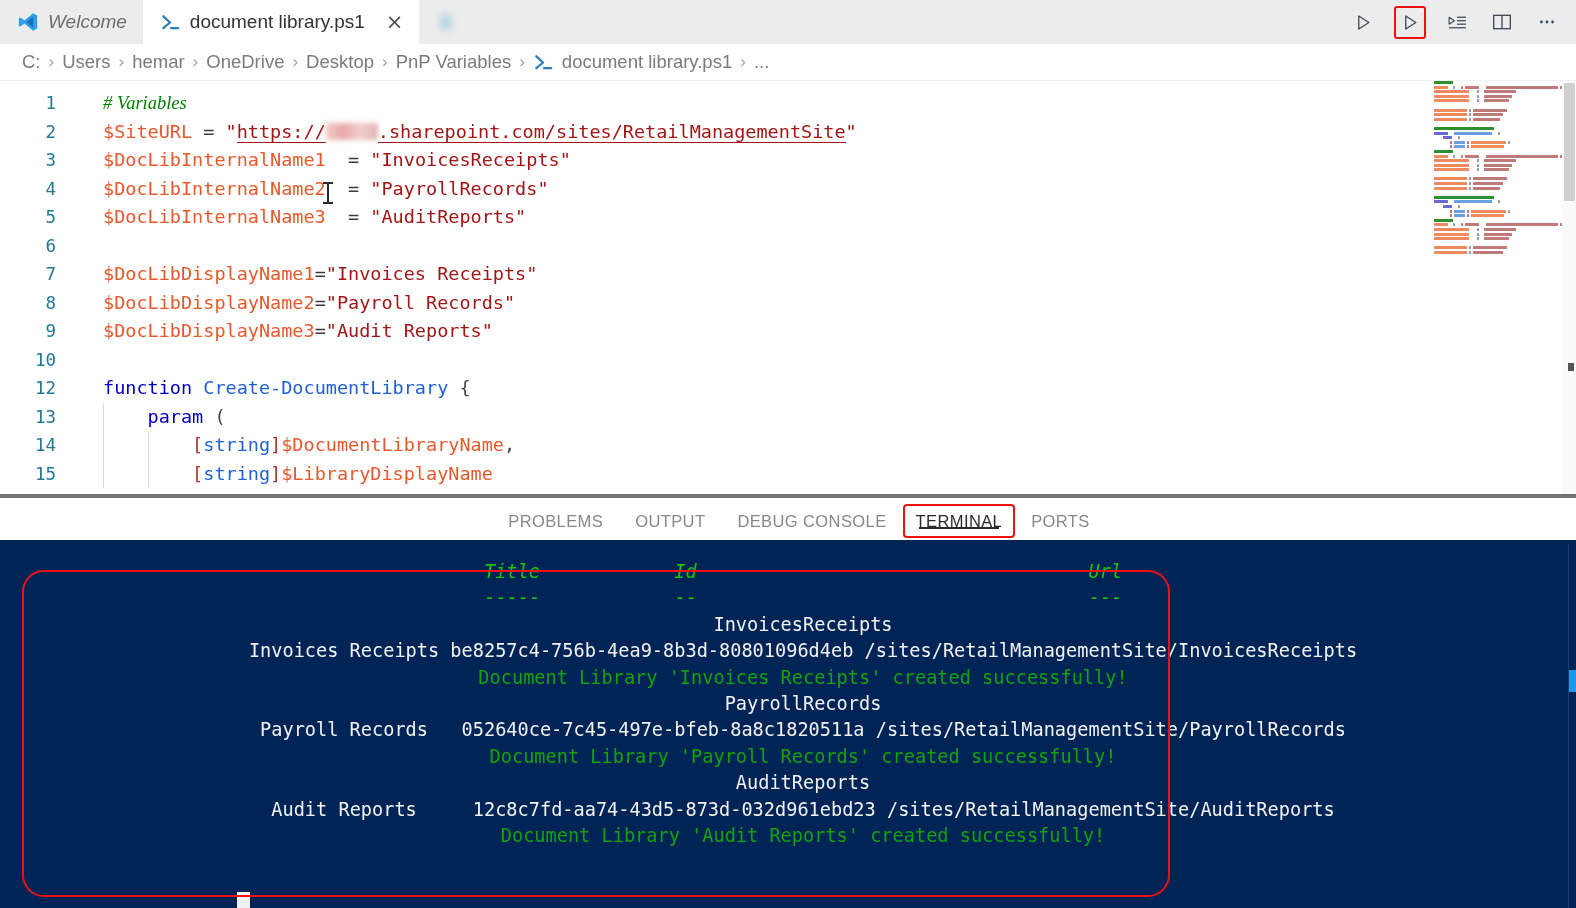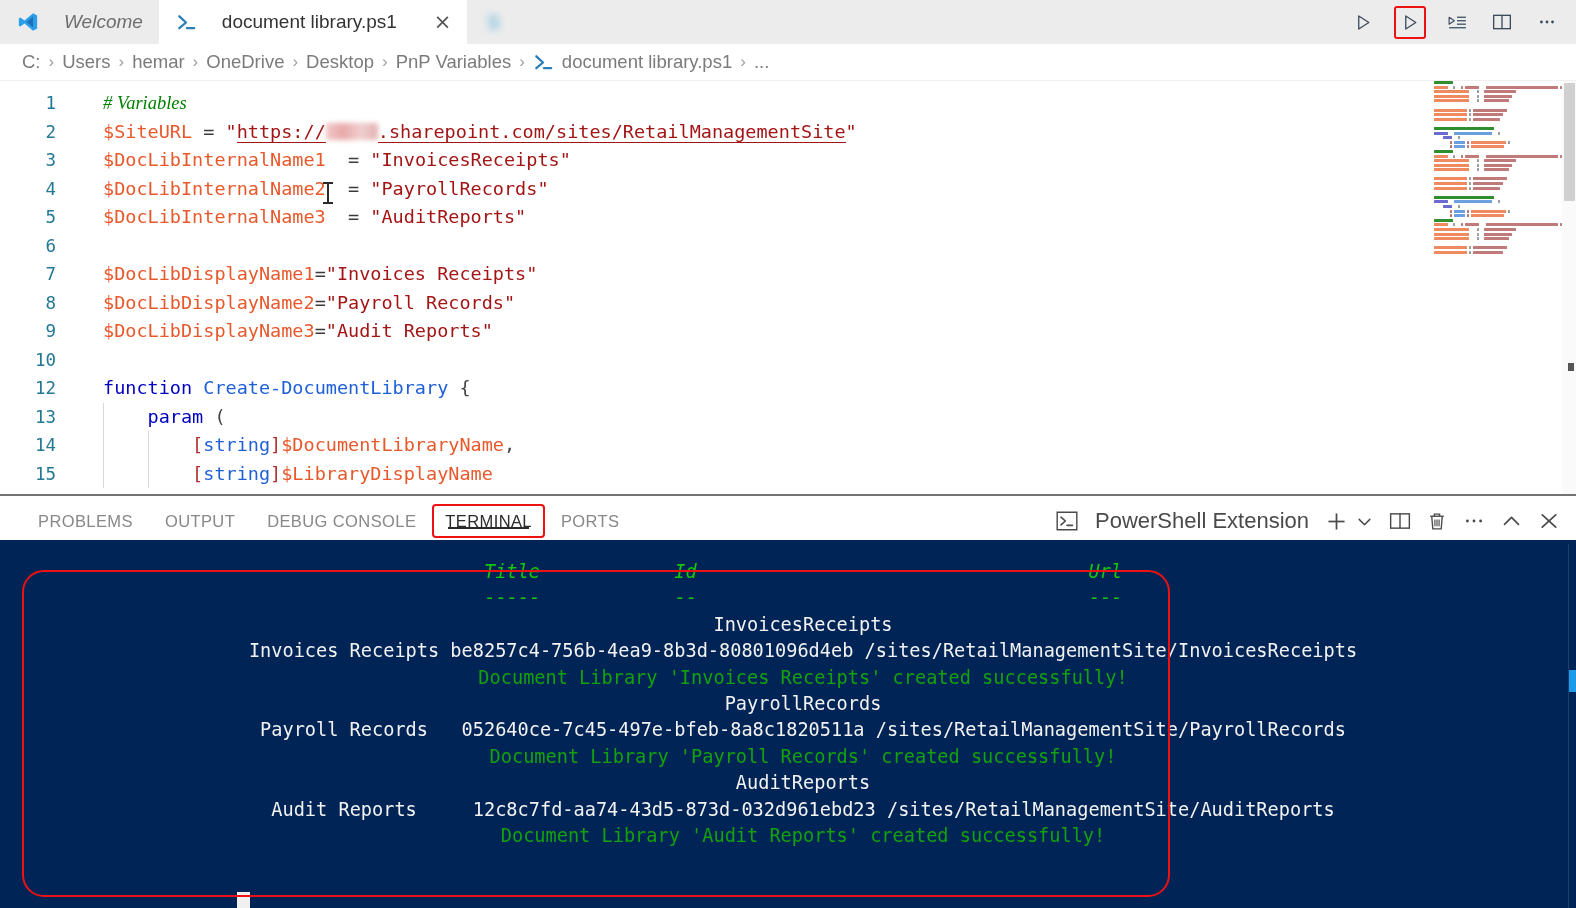--- a/index.html
+++ b/index.html
@@ -11,21 +11,21 @@
   }
   #app { position: relative; width: 1576px; height: 908px; }
 
   
   .tabbar {
     position: absolute; left: 0; top: 0; width: 1576px; height: 44px;
     background: #ececec;
     display: flex; align-items: stretch;
   }
   .tab {
-    display: flex; align-items: center; gap: 25px;
+    display: flex; align-items: center; gap: 9px;
     padding: 0 16px 0 17px;
     height: 44px;
     font-size: 19px;
     color: #6e6e6e;
     font-style: italic;
     position: relative;
     white-space: nowrap;
   }
   .tab.active {
     background: #ffffff;
@@ -146,21 +146,22 @@
     position: absolute; right: 1px; top: 2px; width: 11px; height: 118px;
     background: rgba(100,100,100,0.28); border-radius: 1px;
   }
   .ov-box { position:absolute; right: 2px; width: 6px; height: 8px; background:#555; }
 
   
   .panel-header {
     position: absolute; left: 0; top: 494px; width: 1576px; height: 52px;
     background: #ffffff;
     display: flex; align-items: center;
-    border-top: 2px solid #737373;
+    border-top: 4px solid #737373;
+    flex-direction: column;
   }
   .ptabs { display: flex; align-items: center; gap: 0; padding-left: 22px; }
   .ptab {
     font-size: 16.5px; color: #888888;
     letter-spacing: 0.4px;
     padding: 0 16px; height: 46px;
     display: flex; align-items: center;
     cursor: pointer; position: relative;
     white-space: nowrap;
   }

